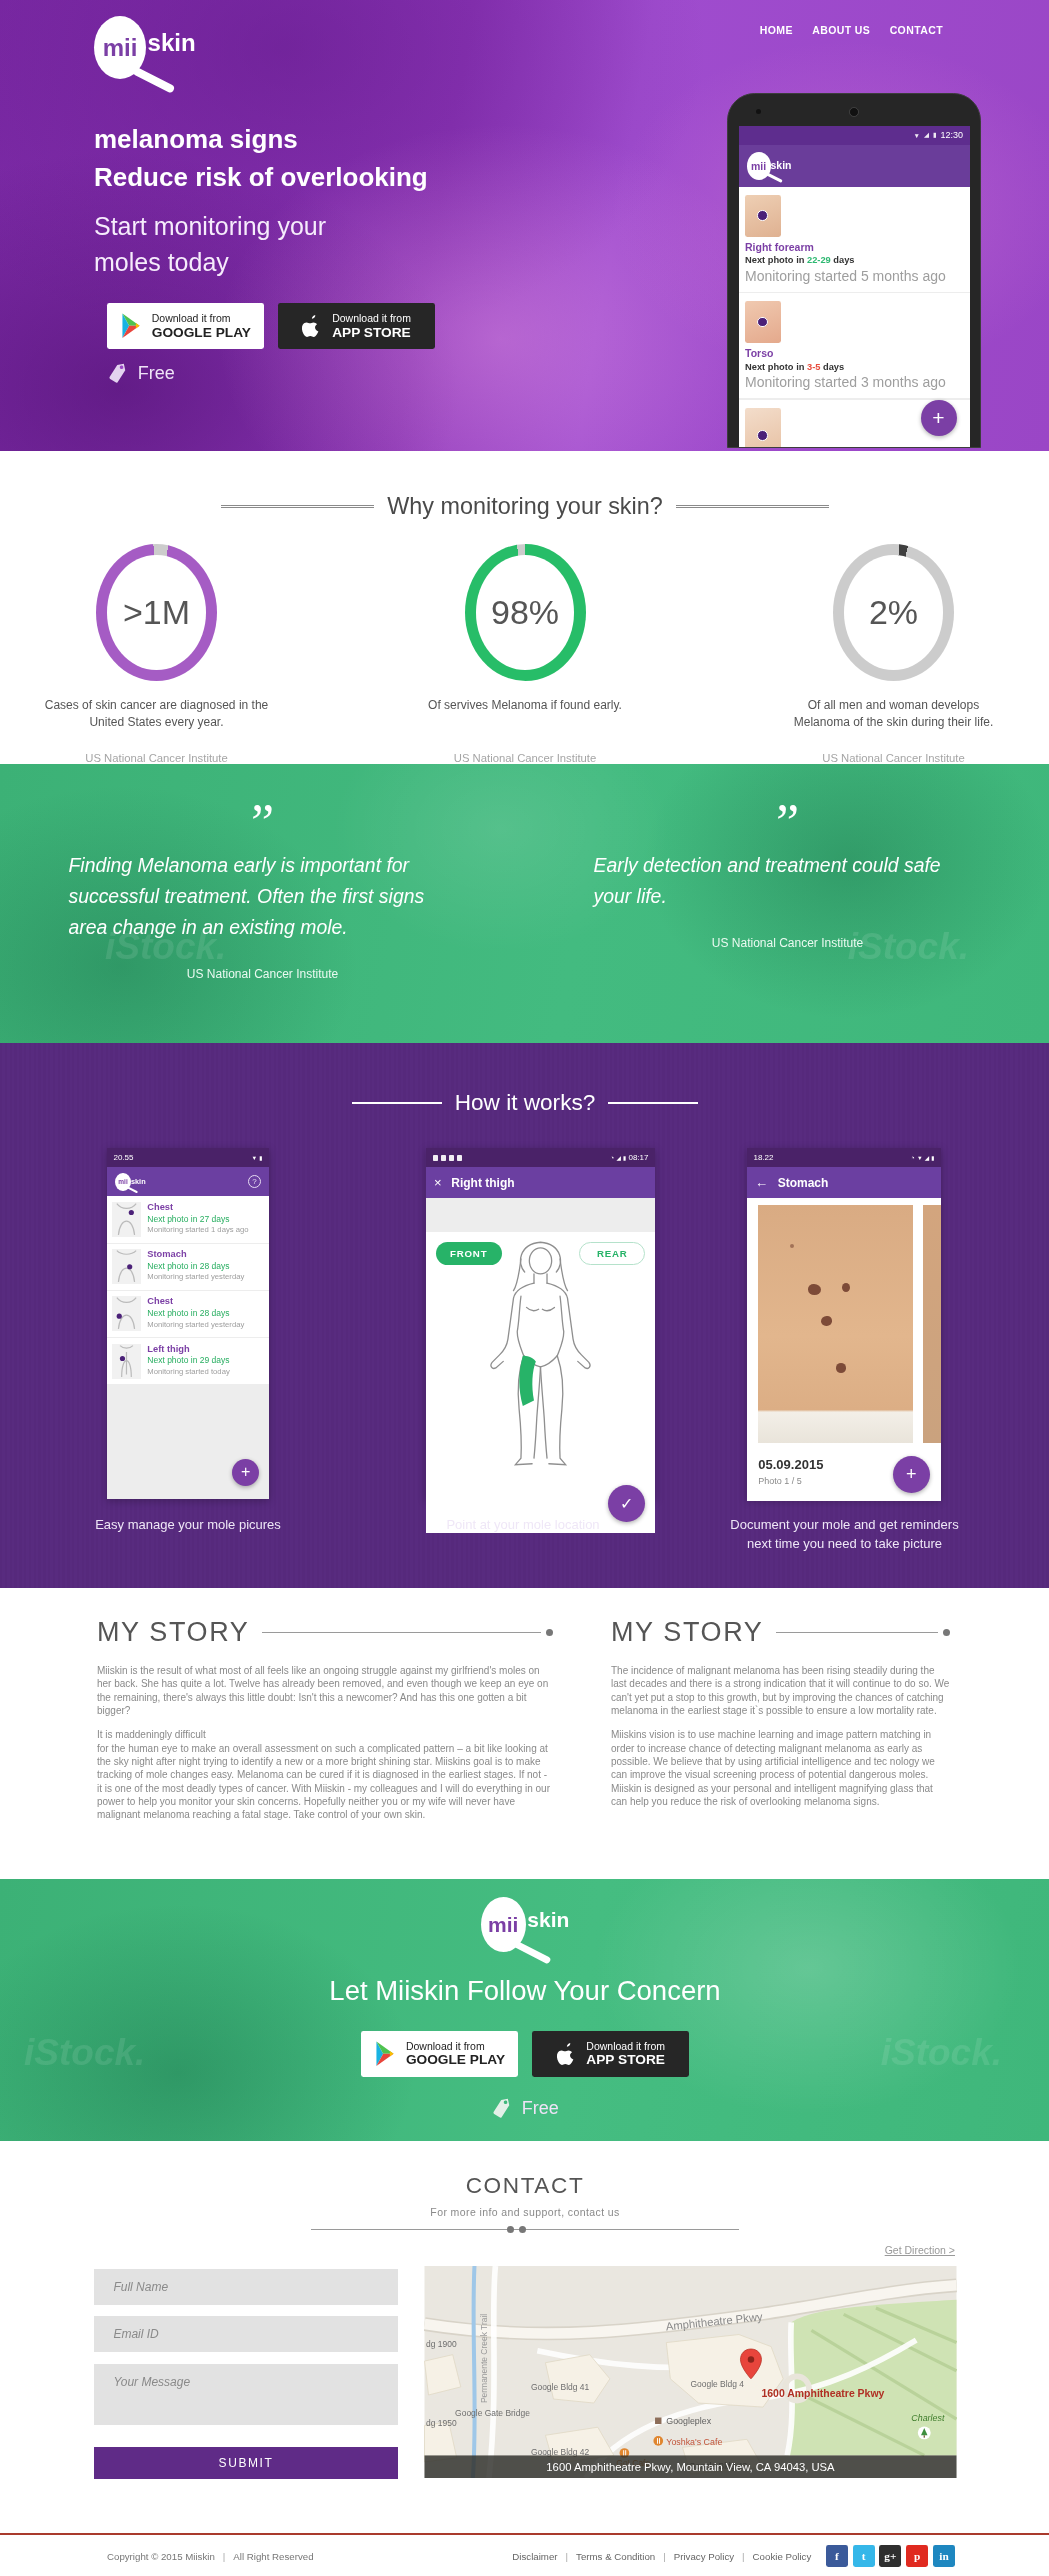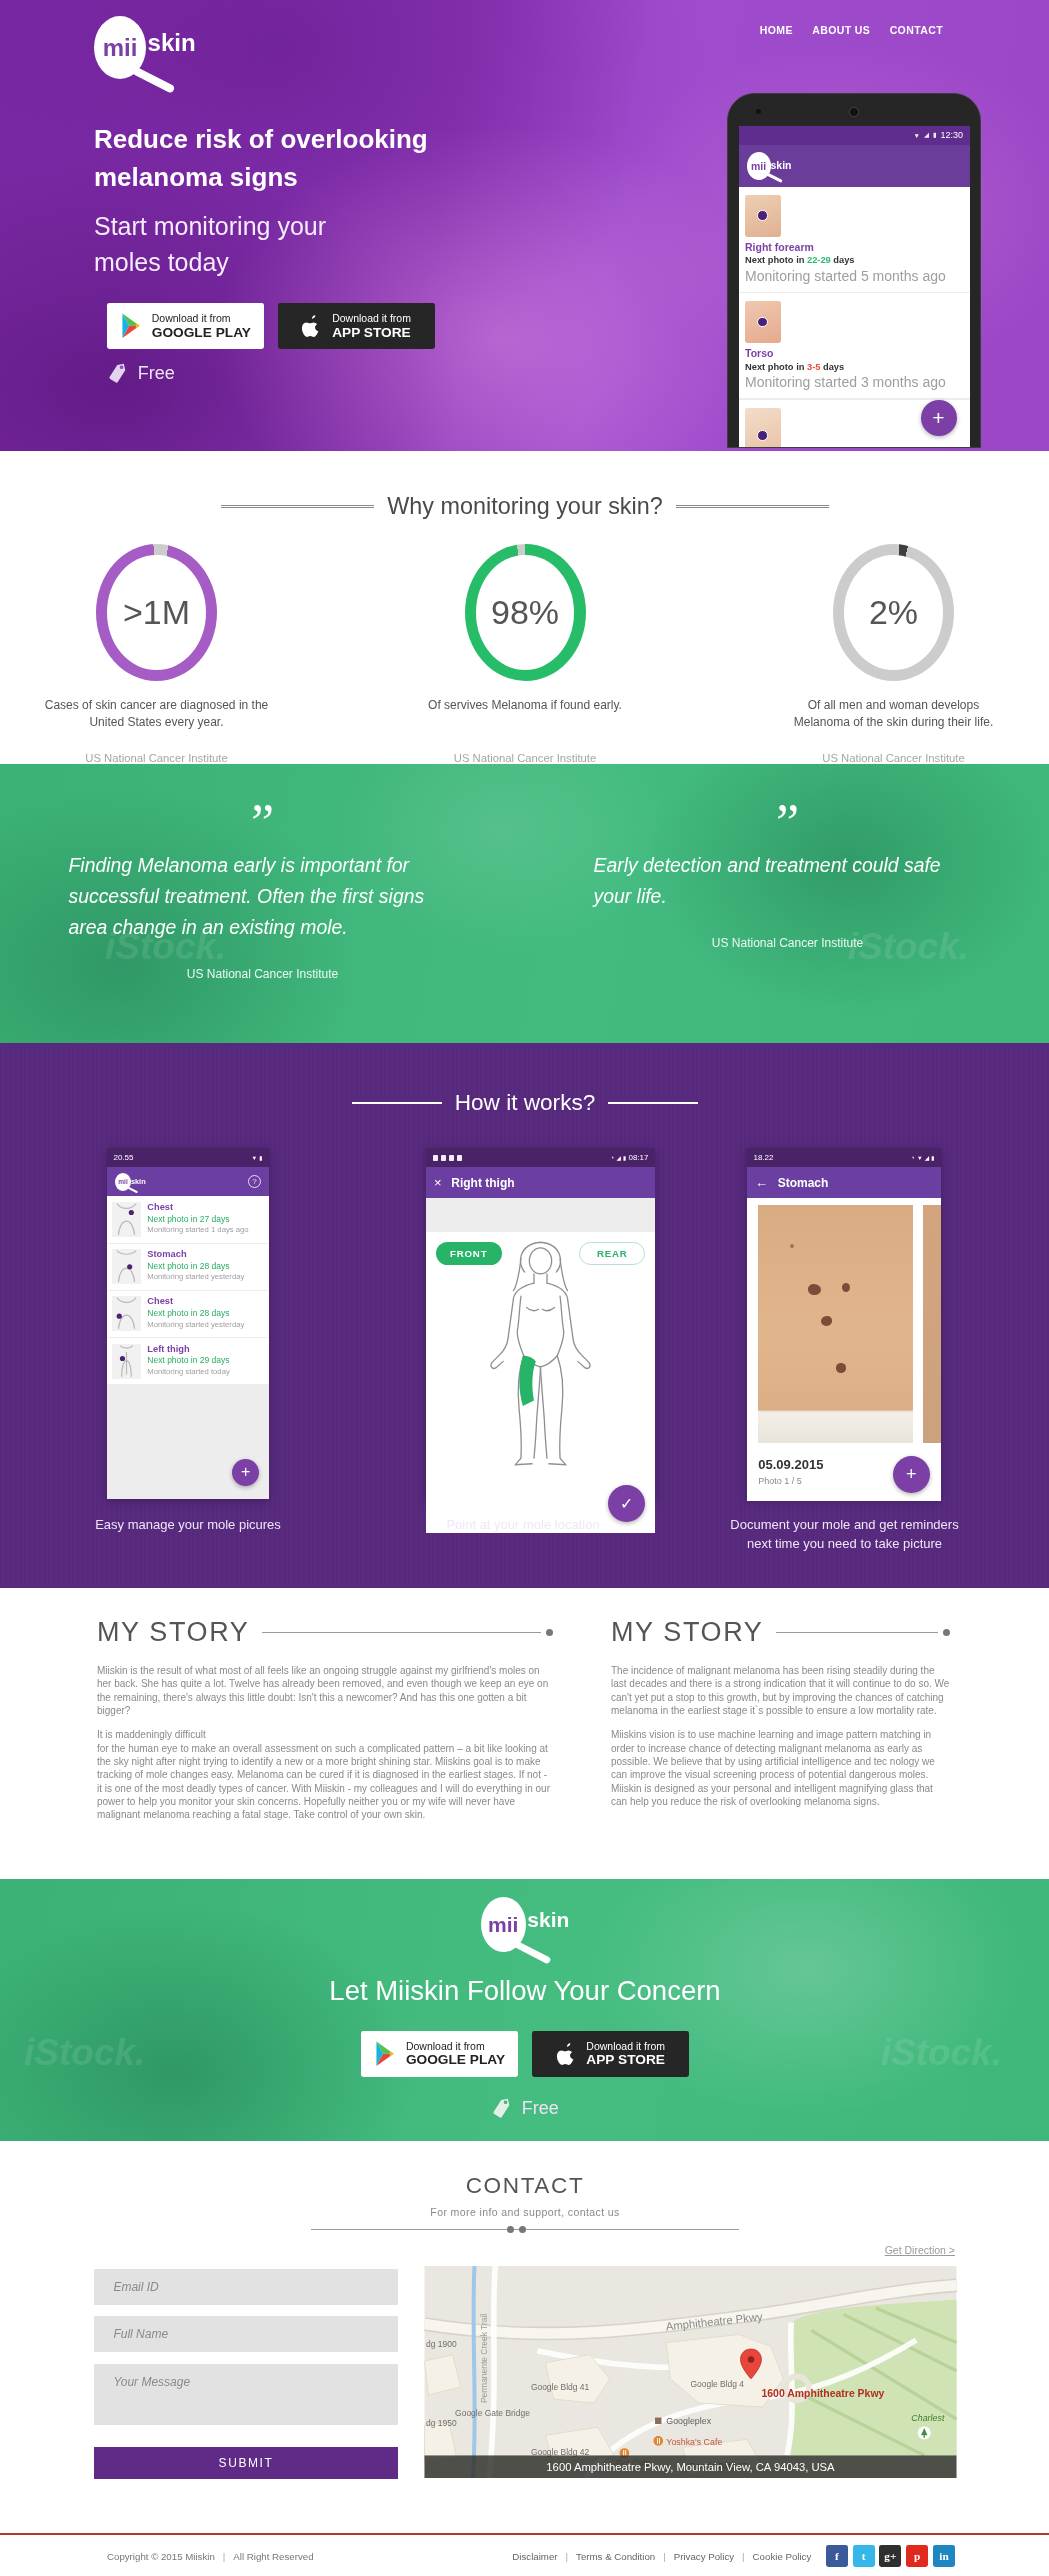--- a/index.html
+++ b/index.html
@@ -206,22 +206,22 @@
       </div>
     <span class="skin">skin</span>
     <div class="handle"></div>
   </div>
   <div class="nav">
     <a>HOME</a>
     <a>ABOUT US</a>
     <a>CONTACT</a>
   </div>
   <div class="hero-h1">
+    <div>melanoma signs</div>
     <div>Reduce risk of overlooking</div>
-    <div>melanoma signs</div>
   </div>
   <div class="hero-h2">
     <div>Start monitoring your</div>
     <div>moles today</div>
   </div>
   <div class="store-btns">
     <button class="store-btn light">
       <svg width="22" height="27.5" viewBox="0 0 36 44">
         <path d="M4,2 L4,42 L15,22 Z" fill="#18b3e3"></path>
         <path d="M4,2 L32,22 L15,22 Z" fill="#4fc24f"></path>
@@ -600,22 +600,22 @@
     <div class="contact-sub">For more info and support, contact us</div>
     <div class="contact-div">
       <div class="ln"></div>
       <div class="d" style="left:196px"></div>
       <div class="d" style="left:208px"></div>
     </div>
   </div>
   <a class="getdir">Get Direction &gt;</a>
 
   <form class="cform">
+    <input type="text" placeholder="Full Name" style="">
     <input type="text" placeholder="Email ID" style="">
-    <input type="text" placeholder="Full Name" style="">
     <textarea placeholder="Your Message" style=""></textarea>
     <button type="submit">SUBMIT</button>
   </form>
 
   <div class="cmap">
     <svg width="533" height="212" viewBox="0 0 660 263">
       <rect width="660" height="263" fill="#eae7e0"></rect>
       <path d="M455,70 C480,55 520,50 660,42 L660,235 L450,235 C462,180 452,118 455,70 Z" fill="#cfe3b4"></path>
       <g stroke="#b9d29a" stroke-width="4" fill="none">
         <path d="M480,80 L660,190 M520,60 L660,130 M470,160 L620,235 M560,52 L660,95"></path>

